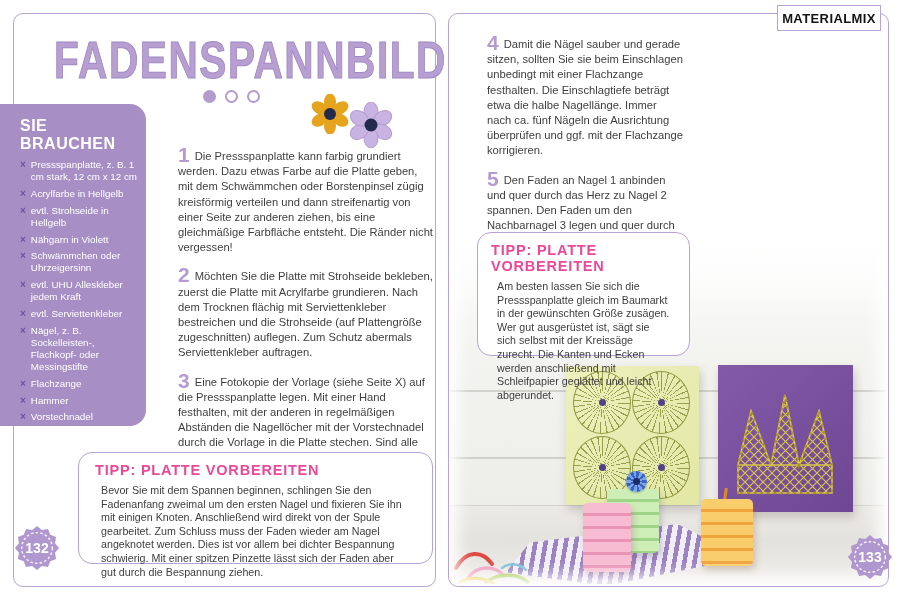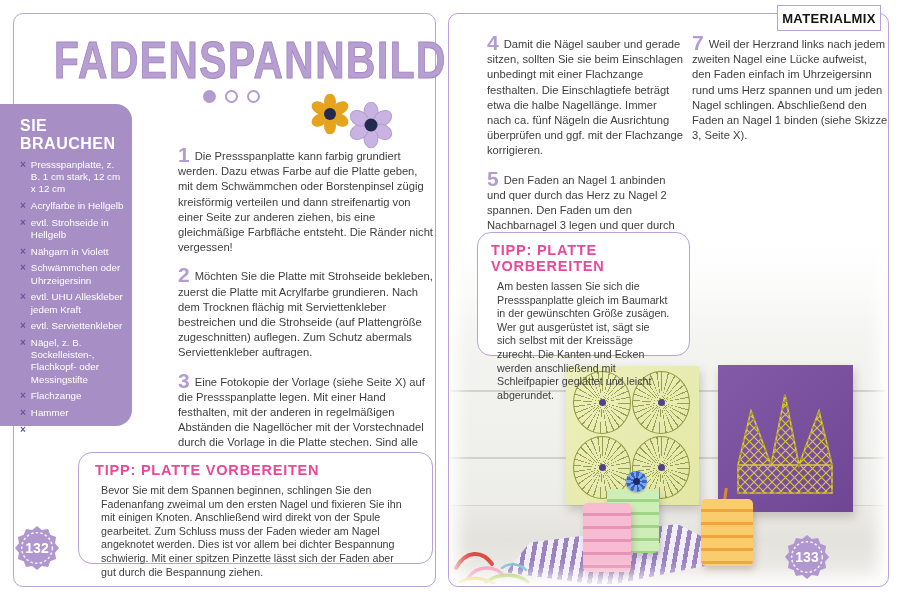--- a/index.html
+++ b/index.html
@@ -18,21 +18,21 @@
   .dots{position:absolute;left:203px;top:90px;display:flex;gap:9px;z-index:3;}
   .dot{width:13px;height:13px;border-radius:50%;}
   .dot.filled{background:#b49bce;}
   .dot.outline{background:#fff;border:2px solid #b49bce;box-sizing:border-box;}
 
   .flower{position:absolute;z-index:3;}
   .flower.orange{left:310px;top:94px;}
   .flower.purple{left:348px;top:102px;}
 
   
-  .sidebar{position:absolute;left:0;top:104px;width:132px;height:322px;box-sizing:border-box;
+  .sidebar{position:absolute;left:0;top:104px;width:146px;height:322px;box-sizing:border-box;
     background:#a78fc5;border-radius:0 16px 16px 0;padding:13px 8px 10px 20px;z-index:3;
     display:flex;flex-direction:column;color:#fff;}
   .sidebar h2{margin:0 0 6px 0;font-size:16px;letter-spacing:.5px;color:#fff;font-weight:700;}
   .sidebar ul{list-style:none;margin:0;padding:0;}
   .sidebar li{display:flex;gap:5px;font-size:9.8px;line-height:12.2px;margin-bottom:4.5px;}
   .sidebar li .x{color:#6d529c;font-weight:700;font-size:10px;line-height:12px;}
   .sidebar .vorlage{margin-top:auto;font-size:14.5px;font-weight:700;letter-spacing:.5px;}
 
   
   .stepcol{position:absolute;z-index:3;color:#3e3e3e;}
@@ -53,21 +53,21 @@
 
   
   .materialmix{position:absolute;left:777px;top:5px;width:104px;height:26px;z-index:5;
     background:#fff;border:1.5px solid #b9a2d6;box-sizing:border-box;display:flex;
     align-items:center;justify-content:center;font-size:13px;font-weight:700;
     letter-spacing:.4px;color:#141414;}
 
   
   .badge{position:absolute;width:46px;height:46px;z-index:6;}
   .badge.left{left:14px;top:525px;text-align:right;}
-  .badge.right{left:784px;top:534px;}
+  .badge.right{left:847px;top:534px;}
   .badge span{position:absolute;left:0;top:0;width:46px;height:46px;display:flex;
     align-items:center;justify-content:center;color:#fff;font-weight:700;font-size:14px;}
 
   
   .photo{position:absolute;left:450px;top:226px;width:436px;height:358px;z-index:1;
     overflow:hidden;border-radius:0 0 8px 8px;background:linear-gradient(#fff, #f3f3f0 35%, #eeeeea 70%, #e9e8e4);}
   .plank{position:absolute;left:0;width:100%;height:2px;background:rgba(160,158,148,.38);}
   .photo .fade{position:absolute;left:0;top:0;width:100%;height:95px;
     background:linear-gradient(#fff, rgba(255,255,255,0));}
   .photo .table{position:absolute;left:0;bottom:0;width:100%;height:78px;
@@ -272,21 +272,20 @@
     <span>132</span>
   </div>
 
   <div class="materialmix">MATERIALMIX</div>
 
   <div class="stepcol ra">
     <p class="step"><span class="num">4</span><span>Damit die Nägel sauber und gerade sitzen, sollten Sie sie beim Einschlagen unbedingt mit einer Flachzange festhalten. Die Einschlagtiefe beträgt etwa die halbe Nagellänge. Immer nach ca. fünf Nägeln die Ausrichtung überprüfen und ggf. mit der Flachzange korrigieren.</span></p>
     <p class="step"><span class="num">5</span><span>Den Faden an Nagel 1 anbinden und quer durch das Herz zu Nagel 2 spannen. Den Faden um den Nachbarnagel 3 legen und quer durch die Mitte zu Nagel 4 spannen. So mit den anderen Nägeln fortfahren (siehe Skizze 1, Seite X).</span></p>
   </div>
   <div class="stepcol rb">
-    <p class="step"><span class="num">7</span><span>Weil der Herzrand links nach jedem zweiten Nagel eine Lücke aufweist, den Faden einfach im Uhrzeigersinn rund ums Herz spannen und um jeden Nagel schlingen. Abschließend den Faden an Nagel 1 binden (siehe Skizze 3, Seite X).</span></p>
   </div>
 
   <div class="tip right">
     <h3>TIPP: PLATTE VORBEREITEN</h3>
     <p>Am besten lassen Sie sich die Pressspanplatte gleich im Baumarkt in der gewünschten Größe zusägen. Wer gut ausgerüstet ist, sägt sie sich selbst mit der Kreissäge zurecht. Die Kanten und Ecken werden anschließend mit Schleifpapier geglättet und leicht abgerundet.</p>
   </div>
 
   <div class="badge right">
     <svg width="46" height="46" viewBox="0 0 48 48">
       <polygon fill="#b097cf" points="47,24 42.8,29 43.9,35.5 37.8,37.8 35.5,43.9 29,42.8 24,47 19,42.8 12.5,43.9 10.2,37.8 4.1,35.5 5.2,29 1,24 5.2,19 4.1,12.5 10.2,10.2 12.5,4.1 19,5.2 24,1 29,5.2 35.5,4.1 37.8,10.2 43.9,12.5 42.8,19"></polygon>

